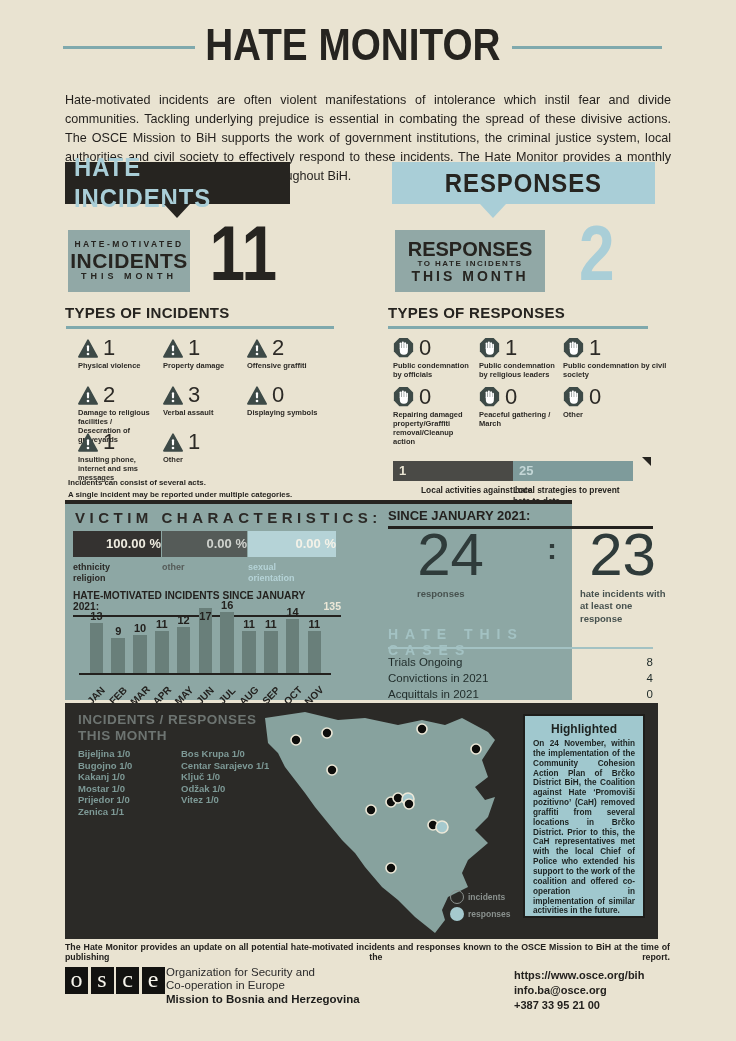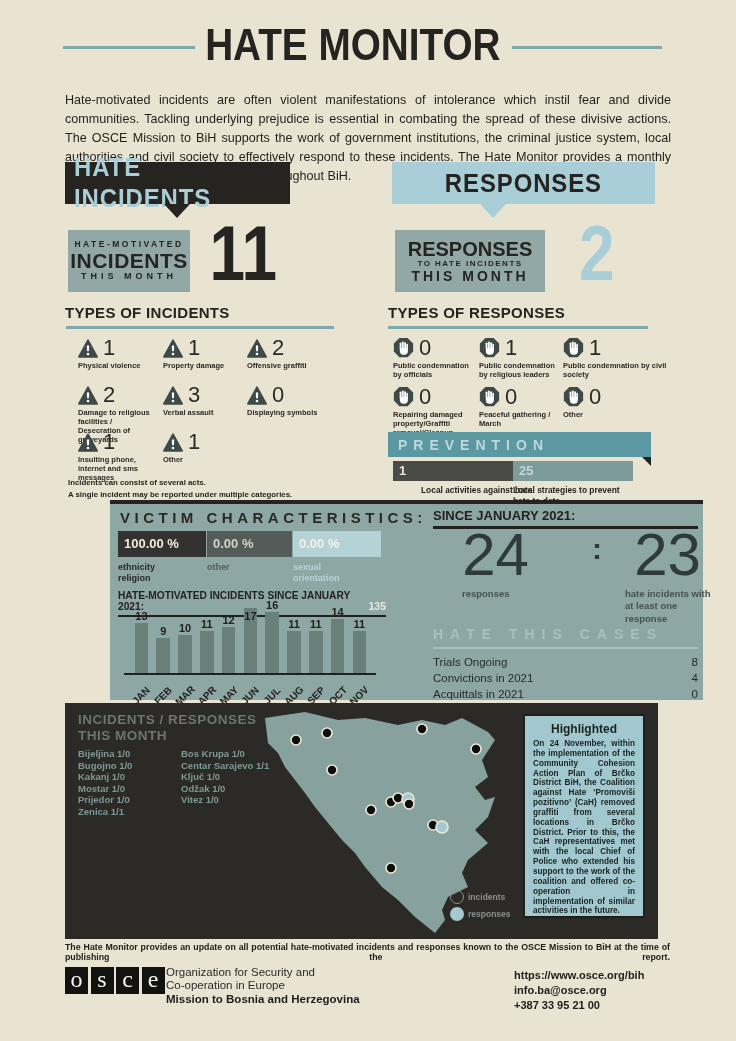--- a/index.html
+++ b/index.html
@@ -64,25 +64,25 @@
   #prev-fold{position:absolute;left:642px;top:457px;width:0;height:0;
     border-top:9px solid #262420;border-left:9px solid transparent;}
   .prev-bar{position:absolute;top:461px;height:20px;line-height:20px;padding-left:6px;box-sizing:border-box;
     font-size:13px;font-weight:600;}
   #prev-bar1{left:393px;width:120px;background:#4a4a46;color:#e9e4d2;}
   #prev-bar2{left:513px;width:120px;background:#7e9b9b;color:#c4d7d7;}
   .prev-label{position:absolute;top:485px;font-size:8.4px;font-weight:800;color:#262420;line-height:1.3;}
   #prev-label1{left:393px;width:118px;padding-left:28px;} #prev-label2{left:513px;width:120px;}
 
   
-  #slate{position:absolute;left:65px;top:500px;width:593px;height:200px;background:#8da7a4;
-    border-top:4px solid #262420;box-sizing:border-box;margin-left:45px;}
+  #slate{position:absolute;left:65px;top:500px;width:507px;height:200px;background:#8da7a4;
+    border-top:4px solid #262420;box-sizing:border-box;}
   #victim-title{position:absolute;left:10px;top:5px;font-size:15px;font-weight:600;letter-spacing:4.5px;color:#2b2926;}
   .vseg{position:absolute;top:27px;height:26px;line-height:26px;padding-left:6px;box-sizing:border-box;
-    font-size:13px;font-weight:600;}
+    font-size:13px;font-weight:600;text-align:right;}
   #vseg0{left:8px;width:88px;background:#343230;color:#efece0;}
   #vseg1{left:97px;width:85px;background:#555b58;color:#d0d3ce;}
   #vseg2{left:183px;width:88px;background:#b5d3d7;color:#f4f2e8;}
   .vlabel{position:absolute;top:58px;font-size:9px;font-weight:700;line-height:1.25;white-space:pre-line;}
   #vlabel0{left:8px;color:#2b2926;} #vlabel1{left:97px;color:#555b58;} #vlabel2{left:183px;color:#b5d3d7;}
   #chart-head{position:absolute;left:8px;top:86px;width:268px;border-bottom:2.5px solid #23211e;
     padding-bottom:3px;display:flex;justify-content:space-between;align-items:flex-end;}
   #chart-head-title{font-size:10.2px;font-weight:800;color:#23211e;}
   #chart-total{font-size:10.5px;font-weight:800;color:#ece8d8;}
   #chart{position:absolute;left:0;top:98px;width:320px;height:98px;}
@@ -355,21 +355,20 @@
               <rect x="15.2" y="7.6" width="1.9" height="6.4" rx="0.95"></rect>
               <path d="M7.8 12.5 h9.2 v3.5 a4.2 4.2 0 0 1 -4.2 4.2 h-0.8 a4.2 4.2 0 0 1 -4.2 -4.2 Z"></path>
             </g>
           </svg>
           <span class="type-num">0</span>
         </div>
         <div class="type-label">Other</div>
       </div>
     </div>
 
-  <div id="prev-banner">PREVENTION</div>
   <div id="prev-fold"></div>
   <div class="prev-bar" id="prev-bar1">1</div>
   <div class="prev-bar" id="prev-bar2">25</div>
   <div class="prev-label" id="prev-label1">Local activities against hate</div>
   <div class="prev-label" id="prev-label2">Local strategies to prevent hate to date</div>
 
   <div id="slate">
     <div id="victim-title">VICTIM CHARACTERISTICS:</div>
     <div class="vseg" id="vseg0">100.00 %</div>
     <div class="vseg" id="vseg1">0.00 %</div>

